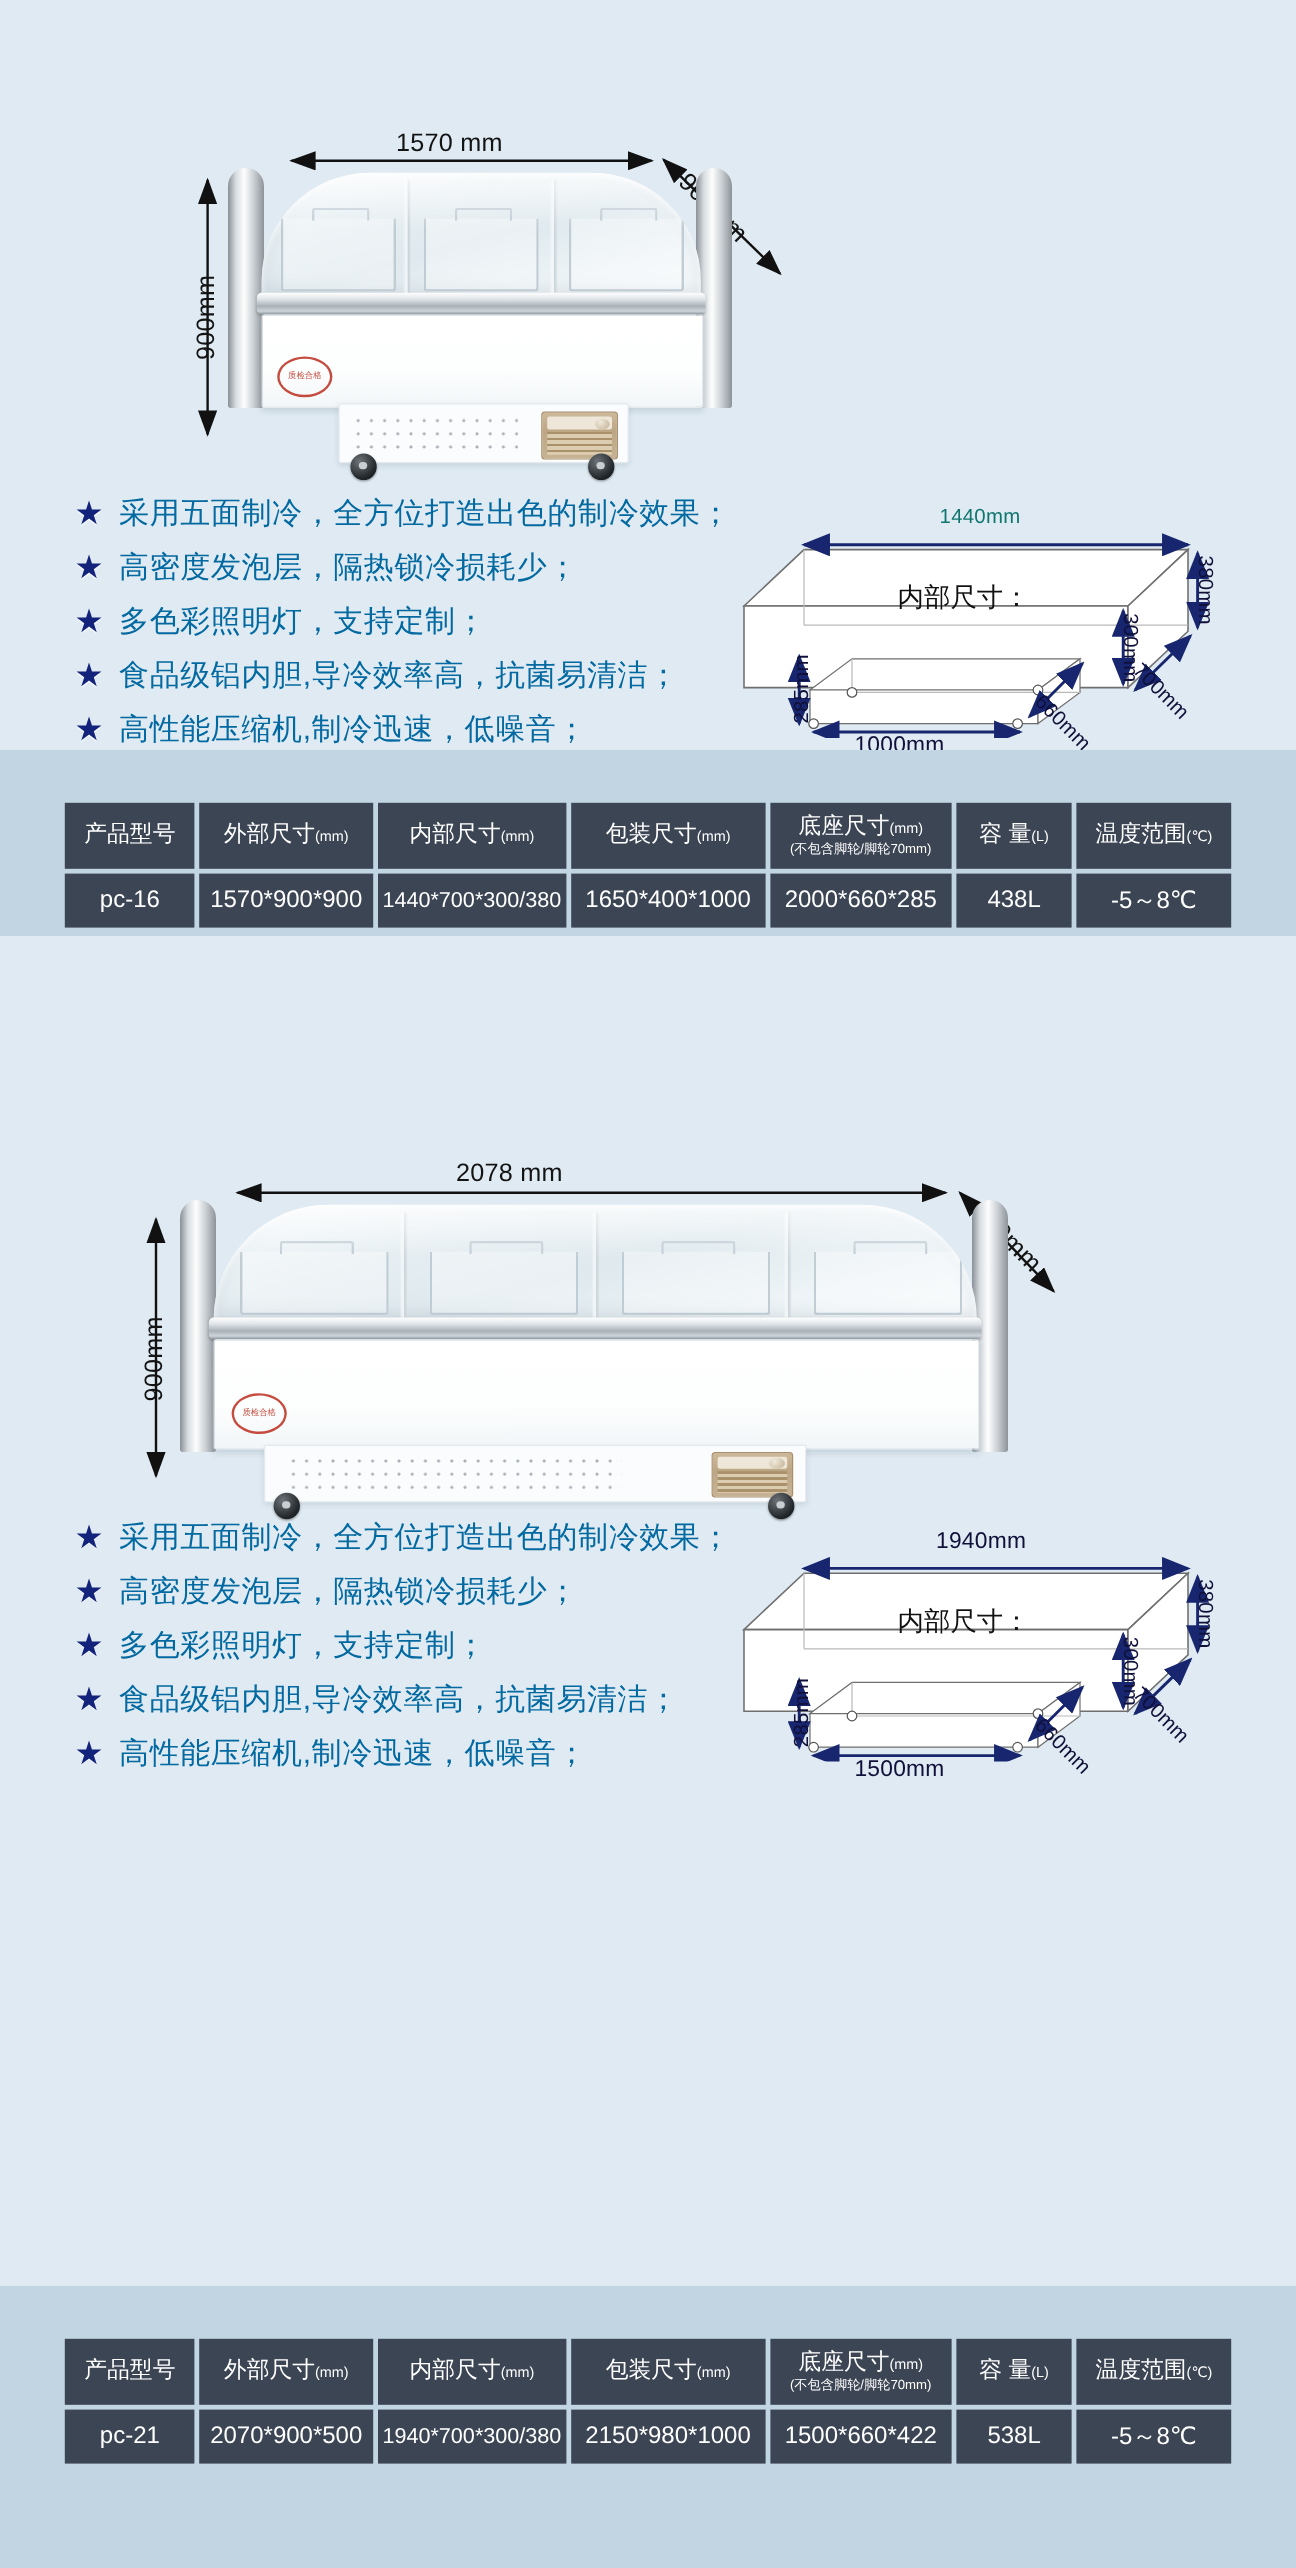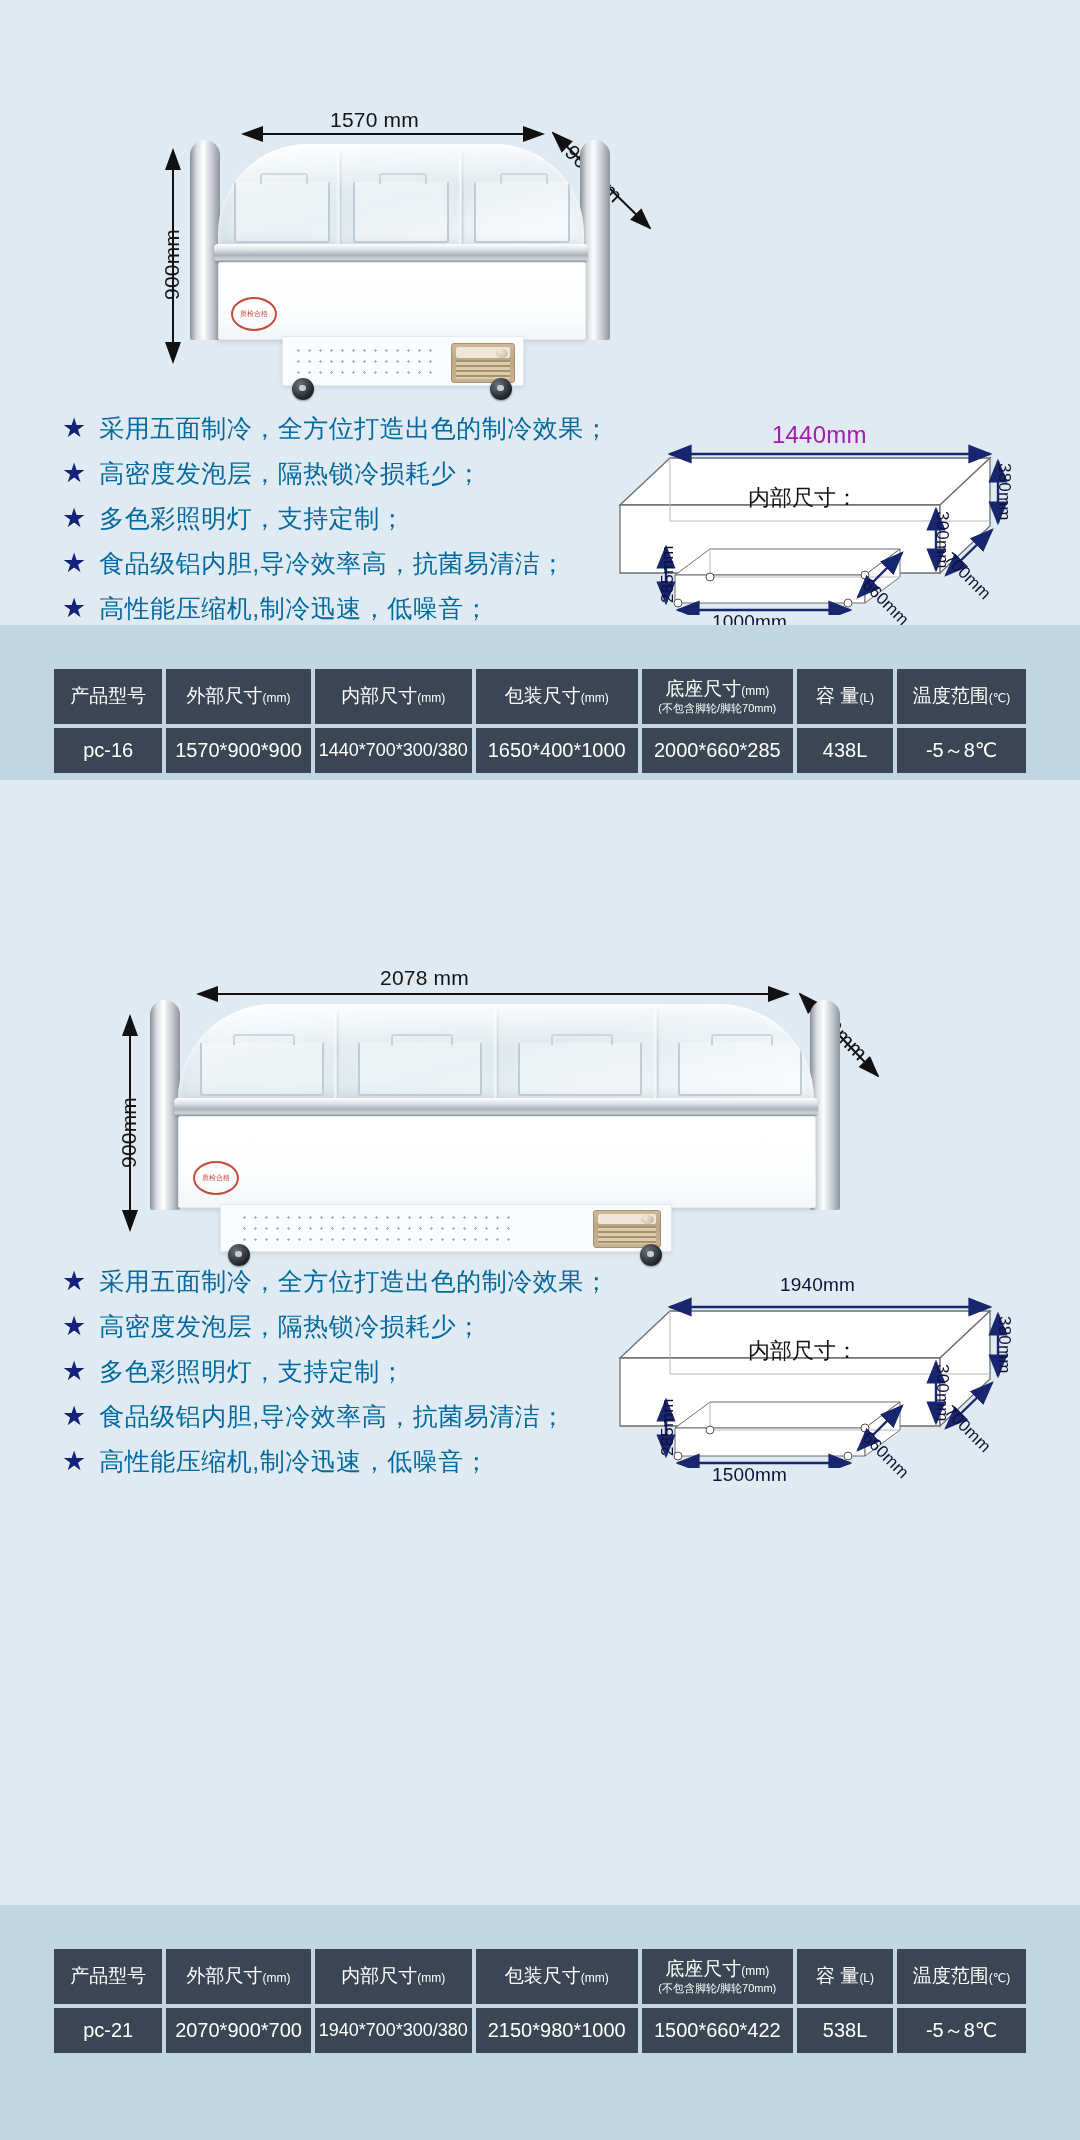--- a/index.html
+++ b/index.html
@@ -214,21 +214,21 @@
 
         <line x1="70" y1="29" x2="390" y2="29" stroke="#17266e" stroke-width="2.4" marker-start="url(#ibs)" marker-end="url(#ib)"></line>
         <line x1="398" y1="36" x2="398" y2="98" stroke="#17266e" stroke-width="2.4" marker-start="url(#ibs)" marker-end="url(#ib)"></line>
         <line x1="336" y1="84" x2="336" y2="145" stroke="#17266e" stroke-width="2.4" marker-start="url(#ibs)" marker-end="url(#ib)"></line>
         <line x1="392" y1="105" x2="346" y2="150" stroke="#17266e" stroke-width="2.4" marker-start="url(#ibs)" marker-end="url(#ib)"></line>
         <line x1="66" y1="122" x2="66" y2="178" stroke="#17266e" stroke-width="2.4" marker-start="url(#ibs)" marker-end="url(#ib)"></line>
         <line x1="78" y1="185" x2="250" y2="185" stroke="#17266e" stroke-width="2.4" marker-start="url(#ibs)" marker-end="url(#ib)"></line>
         <line x1="302" y1="128" x2="258" y2="172" stroke="#17266e" stroke-width="2.4" marker-start="url(#ibs)" marker-end="url(#ib)"></line>
       </svg>
 
-      <div class="dim" style="left:172px;top:-4px;font-size:24px;color:#a21caf;">1440mm</div>
+      <div class="dim" style="left:183px;top:-4px;font-size:17px;color:#0f766e;">1440mm</div>
       <div class="dim" style="left:414px;top:38px;font-size:17px;color:#10103a;transform:rotate(90deg);transform-origin:0 0;">380mm</div>
       <div class="dim" style="left:352px;top:86px;font-size:17px;color:#10103a;transform:rotate(90deg);transform-origin:0 0;">300mm</div>
       <div class="dim" style="left:354px;top:124px;font-size:17px;color:#10103a;transform:rotate(45deg);transform-origin:0 0;">700mm</div>
       <div class="dim" style="left:58px;top:178px;font-size:17px;color:#10103a;transform:rotate(-90deg);transform-origin:0 0;">285mm</div>
       <div class="dim" style="left:112px;top:186px;font-size:19px;color:#10103a;">1000mm</div>
       <div class="dim" style="left:272px;top:150px;font-size:17px;color:#10103a;transform:rotate(45deg);transform-origin:0 0;">660mm</div>
       <div style="position:absolute;left:148px;top:58px;font-size:22px;color:#111;">内部尺寸：</div>
     </div>
   </div>
 
@@ -386,21 +386,21 @@
         <th style="width:110px"><span>产品型号</span></th>
         <th style="width:140px"><span>外部尺寸</span><span class="u">(mm)</span></th>
         <th style="width:140px"><span>内部尺寸</span><span class="u">(mm)</span></th>
         <th style="width:160px"><span>包装尺寸</span><span class="u">(mm)</span></th>
         <th style="width:150px"><span>底座尺寸</span><span class="u">(mm)</span><span class="u2">(不包含脚轮/脚轮70mm)</span></th>
         <th style="width:100px"><span>容 量</span><span class="u">(L)</span></th>
         <th style="width:130px"><span>温度范围</span><span class="u">(℃)</span></th>
       </tr>
       <tr>
         <td>pc-21</td>
-        <td>2070*900*700</td>
+        <td>2070*900*500</td>
         <td style="font-size:18px">1940*700*300/380</td>
         <td>2150*980*1000</td>
         <td>1500*660*422</td>
         <td>538L</td>
         <td>-5～8℃</td>
       </tr>
     </tbody>
       </table>
   </div>
 

